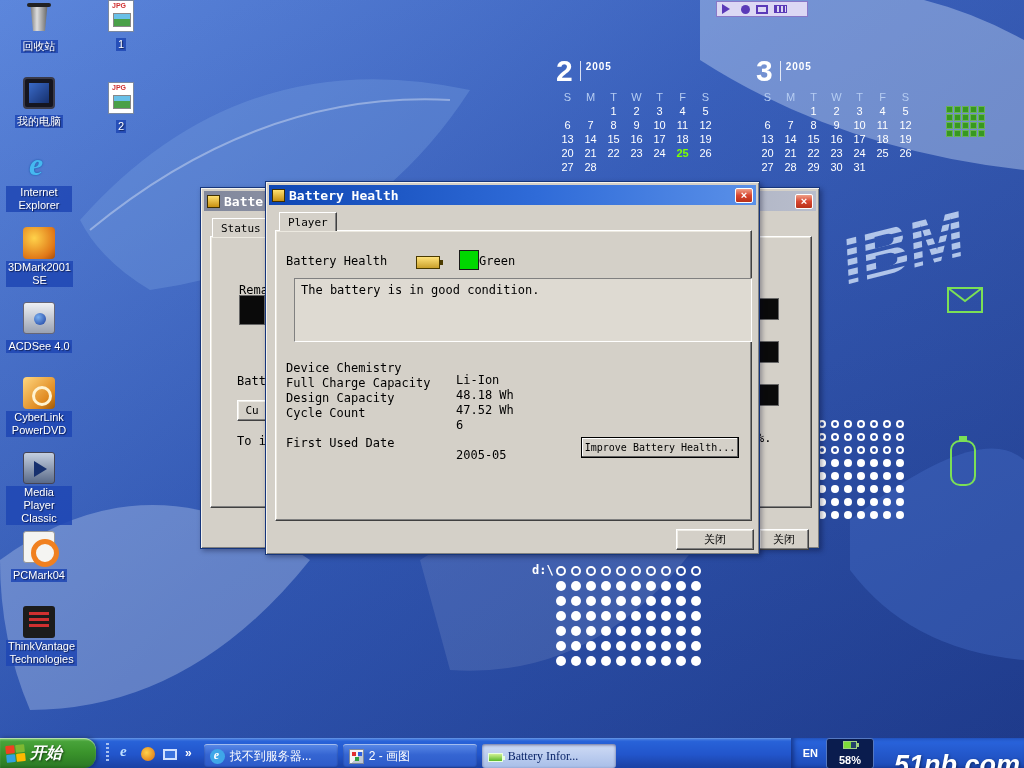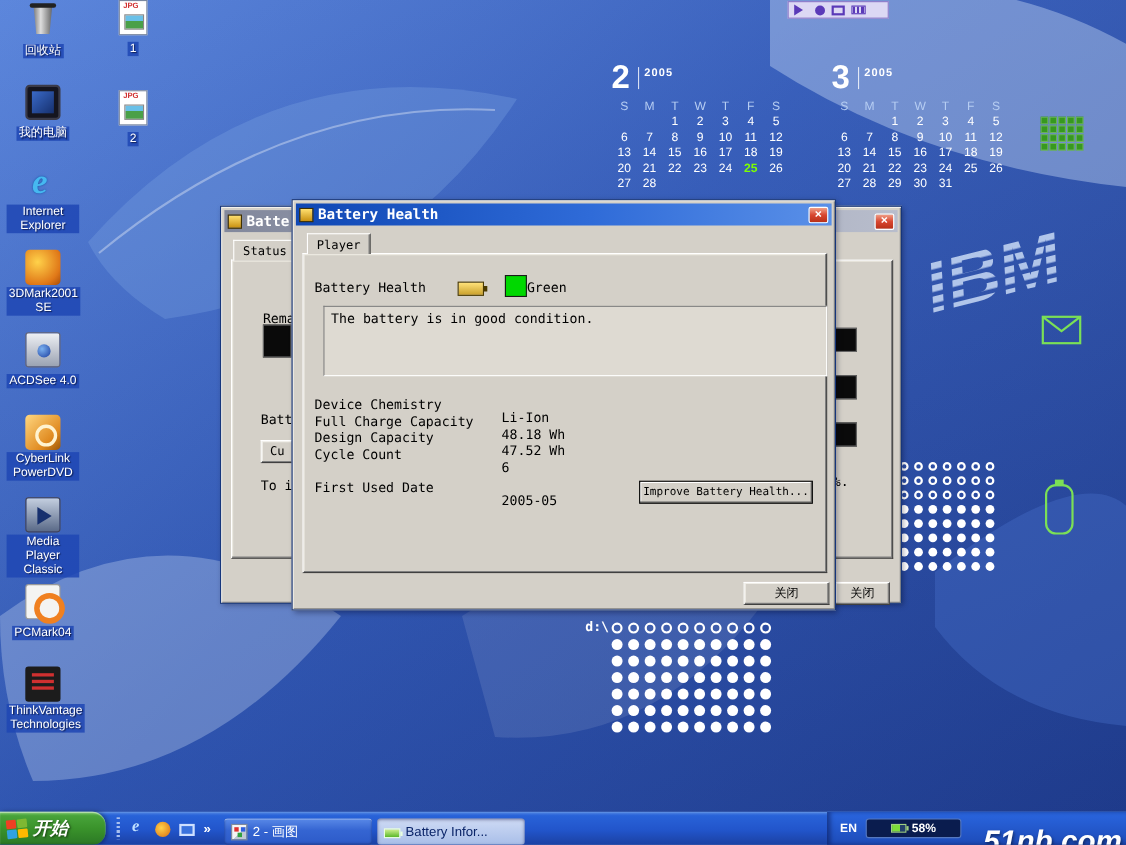--- a/index.html
+++ b/index.html
@@ -148,33 +148,33 @@
   .ql-icon{ width:16px; height:16px; cursor:pointer; position:relative; }
   .ql-ie::before{ content:"e"; font:bold italic 15px "Liberation Serif",serif; color:#bfe0ff; position:absolute; left:3px; top:-2px; }
   .ql-media{ background:radial-gradient(circle at 40% 40%, #ffd24a, #d86a10); border-radius:50%; width:14px; height:14px; margin-top:1px; }
   .ql-desktop{ width:14px; height:11px; margin-top:2px; border:2px solid #cfe0ff; background:#3a72dd; }
   .ql-chevron{ color:#fff; font:bold 12px "Liberation Sans",sans-serif; cursor:pointer; }
   #taskButtons{ display:flex; align-items:center; margin-left:4px; }
   .task-btn{ width:134px; height:24px; margin-right:5px; border-radius:3px; display:flex; align-items:center; gap:5px; padding:0 6px; cursor:pointer;
         background:linear-gradient(180deg,#5a8ae8,#3565d2 45%,#2c5ac8);
         box-shadow:inset 0 1px 0 rgba(255,255,255,.45), inset 0 -1px 2px rgba(0,0,30,.4);
         color:#fff; font:12px "Liberation Sans",sans-serif; overflow:hidden; white-space:nowrap; }
-  .task-btn.active{ background:linear-gradient(180deg,#cfdbf5,#a8bee8); color:#0a2468; box-shadow:inset 0 1px 3px rgba(0,0,60,.5); }
+  .task-btn.active{ background:linear-gradient(180deg,#cfdbf5,#a8bee8); color:#0a2468; box-shadow:inset 0 1px 3px rgba(0,0,60,.5);font-family:Liberation Serif, serif; }
   .ticon{ width:15px; height:15px; flex:none; position:relative; }
   .ticon-ie{ border-radius:50%; background:#3fa7e8; }
   .ticon-ie::before{ content:"e"; position:absolute; left:4px; top:-1px; font:bold italic 12px "Liberation Serif",serif; color:#fff; }
   .ticon-paint{ background:linear-gradient(135deg,#f4f4f4 55%,#c0c8d4 55%); border:1px solid #808a9a; }
   .ticon-paint::before{ content:""; position:absolute; left:2px; top:2px; width:4px; height:4px; background:#e03030; box-shadow:6px 0 0 #3060e0, 3px 5px 0 #30a040; }
   .ticon-battery{ width:15px; height:9px; margin-top:3px; background:linear-gradient(#cff090,#5ab82a); border:1px solid #e8ffe0; }
   .ticon-battery::after{ content:""; position:absolute; right:-3px; top:2px; width:2px; height:4px; background:#e8ffe0; }
   .tray{ margin-left:auto; height:30px; display:flex; align-items:center; gap:8px; padding:0 150px 0 12px;
         background:linear-gradient(180deg,#2a66e0,#1d4bb8); box-shadow:inset 3px 0 4px rgba(0,0,40,.4); position:relative; }
   .tray-lang{ color:#fff; font:bold 11px "Liberation Sans",sans-serif; }
-  .tray-batt{ display:flex; align-items:center; gap:5px; background:#0a1c4e; border:1px solid #5578c0; border-radius:3px; padding:2px 22px;
-        color:#fff; font:bold 11px "Liberation Sans",sans-serif; cursor:pointer; }
+  .tray-batt{ display:flex; align-items:center; gap:5px; background:#0a1c4e; border:1px solid #5578c0; border-radius:3px; padding:2px 12px;
+        color:#fff; font:bold 11px "Liberation Sans",sans-serif; cursor:pointer;flex-direction:column; }
   .tray-batt-icon{ width:14px; height:8px; border:1px solid #9fd080; background:linear-gradient(90deg,#7ddc3a 58%,#23406a 58%); position:relative; }
   .tray-batt-icon::after{ content:""; position:absolute; right:-3px; top:1px; width:2px; height:4px; background:#9fd080; }
   .watermark{ position:absolute; right:4px; top:12px; font:bold italic 27px "Liberation Sans",sans-serif; color:#fff;
         text-shadow:1px 1px 3px rgba(0,0,0,.45); z-index:60; pointer-events:none; }
 </style>
 </head>
 <body>
 
 <svg class="leaves" width="1024" height="768" viewBox="0 0 1024 768">
   <path d="M80,220 Q240,40 470,90 Q360,260 150,290 Q100,260 80,220 Z" fill="rgba(130,170,230,0.30)"></path>
@@ -559,20 +559,24 @@
     <span class="ql-handle"></span>
     <span id="qlIcons" style="display:flex;gap:8px;align-items:center;">
         <span class="ql-icon ql-ie"></span>
         <span class="ql-icon ql-media"></span>
         <span class="ql-icon ql-desktop"></span>
       </span>
     <span class="ql-chevron">»</span>
   </div>
   <div id="taskButtons">
       <div class="task-btn">
+        <span class="ticon ticon-ie"></span>
+        <span class="tlabel">找不到服务器...</span>
+      </div>
+      <div class="task-btn">
         <span class="ticon ticon-paint"></span>
         <span class="tlabel">2 - 画图</span>
       </div>
       <div class="task-btn active">
         <span class="ticon ticon-battery"></span>
         <span class="tlabel">Battery Infor...</span>
       </div>
     </div>
   <div class="tray">
     <span class="tray-lang">EN</span>

